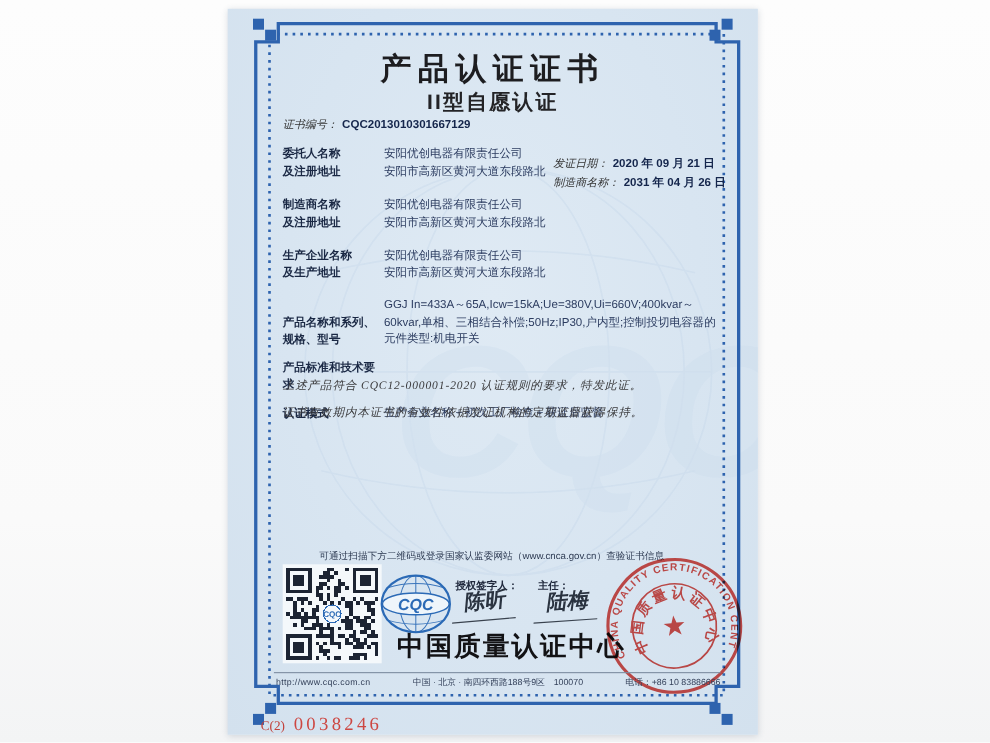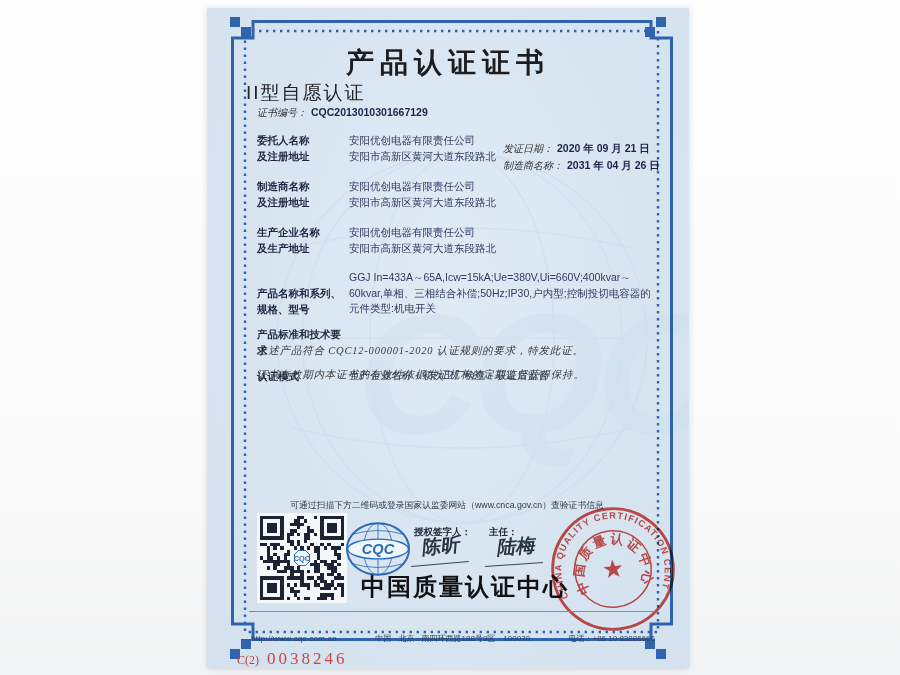--- a/index.html
+++ b/index.html
@@ -17,22 +17,22 @@
   }
   .frame-svg,.wm-svg{position:absolute;left:0;top:0;pointer-events:none;}
   .wm-svg{opacity:.55;}
 
   
   .title{
     position:absolute;left:0;top:36px;width:100%;text-align:center;
     font-size:28px;font-weight:700;color:#1d1d20;letter-spacing:6px;
   }
   .subtitle{
-    position:absolute;left:0;top:72px;width:100%;text-align:left;
-    font-size:19px;font-weight:400;color:#232326;letter-spacing:2px;padding-left:39px;
+    position:absolute;left:0;top:72px;width:100%;text-align:center;
+    font-size:19px;font-weight:700;color:#232326;letter-spacing:2px;
   }
   .meta-label{font-family:"Liberation Serif", serif;font-style:italic;font-size:10px;color:#333;}
   .meta-value{font-size:10.5px;font-weight:700;color:#15264c;}
   .certno{position:absolute;left:50px;top:98px;display:flex;align-items:baseline;gap:4px;}
   .dates{position:absolute;left:296px;top:90px;display:flex;flex-direction:column;gap:3px;margin-top:44px;}
   .dates .drow{display:flex;align-items:baseline;gap:4px;}
 
   
   .fields{position:absolute;left:50px;top:124px;width:404px;}
   .field-row{display:flex;margin-bottom:9px;align-items:flex-end;}
@@ -72,21 +72,21 @@
   .sig.g2{left:278px;transform:rotate(-4deg) skewX(-12deg);}
   .org-name{
     position:absolute;left:128px;top:563px;width:260px;text-align:center;
     font-size:24px;font-weight:700;color:#121215;letter-spacing:2px;white-space:nowrap;
   }
   .stamp{position:absolute;left:339px;top:494px;width:134px;height:134px;transform:rotate(-6deg);opacity:.92;mix-blend-mode:multiply;}
 
   
   .footer-sep{position:absolute;left:42px;top:603px;width:406px;border-top:1px solid #7d8fa0;border-top:1px solid #7d8ca0;}
   .footer{
-    position:absolute;left:44px;top:625px;width:404px;
+    position:absolute;left:44px;top:607px;width:404px;
     display:flex;justify-content:space-between;align-items:baseline;
     font-size:8px;color:#323f58;
   }
   .footer .f-web{letter-spacing:.3px;}
   .serial{position:absolute;left:30px;top:641px;display:flex;align-items:baseline;gap:8px;}
   .serial-prefix{font-family:"Liberation Serif", serif;font-size:12px;color:#c2403a;}
   .serial-number{font-family:Liberation Serif, serif;font-size:17px;color:#cd4742;letter-spacing:3px;}
 </style>
 </head>
 <body>

